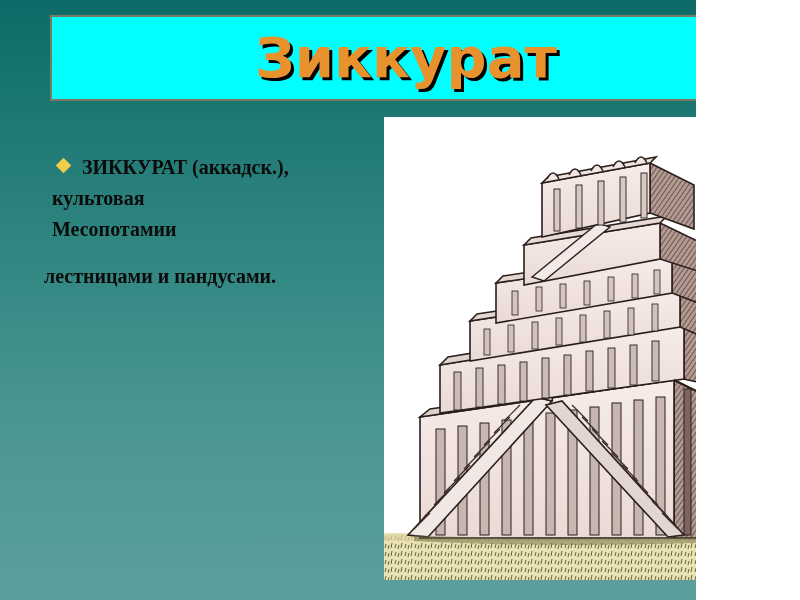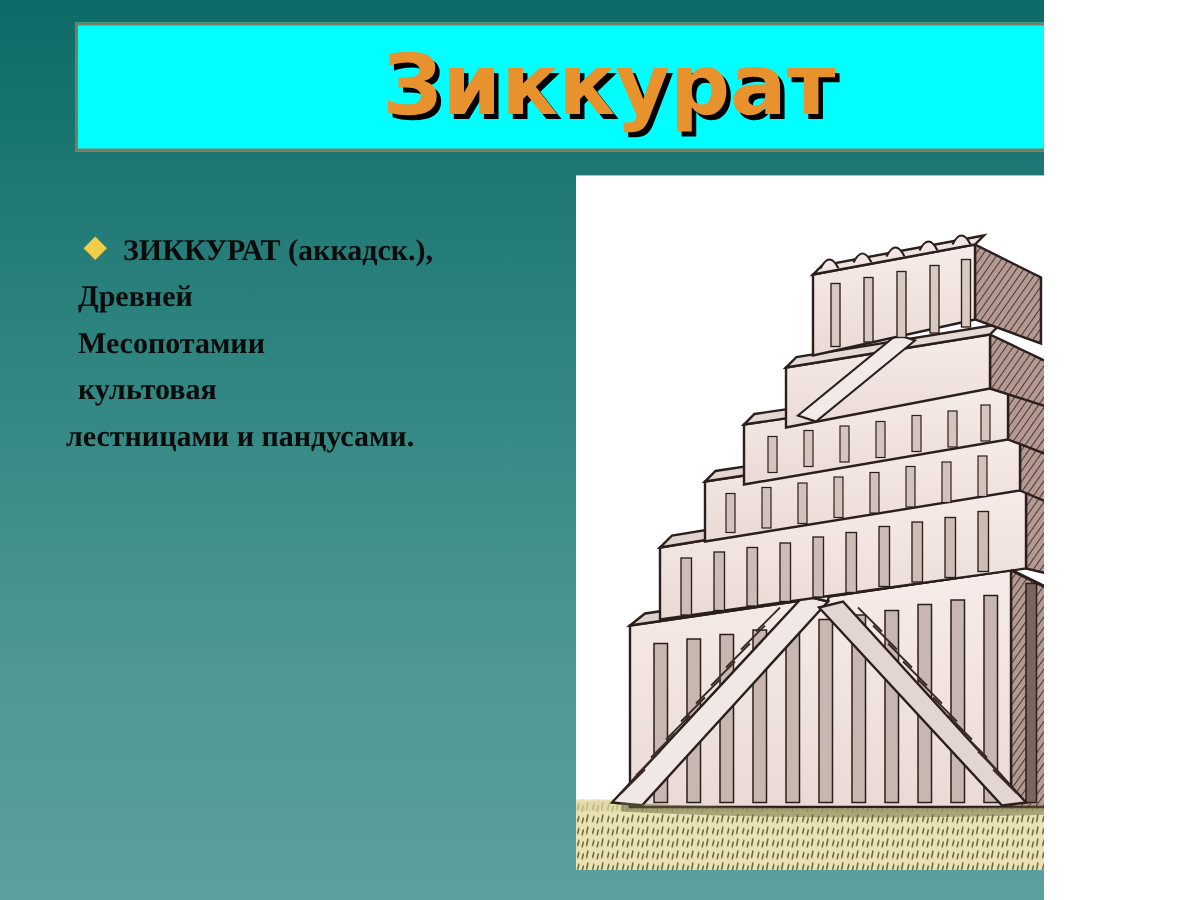--- a/index.html
+++ b/index.html
@@ -67,21 +67,21 @@
     font-weight: bold;
     font-size: 20px;
     line-height: 31px;
     color: #0b0b0b;
     white-space: nowrap;
     position: relative;
   }
   .body-line.indent1 { padding-left: 38px; }
   .body-line.indent2 { padding-left: 8px; }
   .body-line.indent0 { padding-left: 0px; }
-  .body-line.gap-before { }
+  .body-line.gap-before { margin-top: 16px; }
 
   #bullet-diamond {
     position: absolute;
     left: 14px;
     top: 8px;
     width: 11px;
     height: 11px;
     background: #F2CD4A;
     transform: rotate(45deg);
   }
@@ -108,30 +108,27 @@
   </div>
 
   <div id="body-block">
 
     <div class="body-line indent1">
       <span id="bullet-diamond"></span>
       <span>ЗИККУРАТ (аккадск.),</span>
     </div>
 
 
+
     <div class="body-line indent2">
-      <span>Древней</span>
+      <span>культовая</span>
     </div>
 
     <div class="body-line indent2">
       <span>Месопотамии</span>
-    </div>
-
-    <div class="body-line indent2">
-      <span>культовая</span>
     </div>
 
 
 
 
 
     <div class="body-line indent0 gap-before">
       <span>лестницами и пандусами.</span>
     </div>
 

